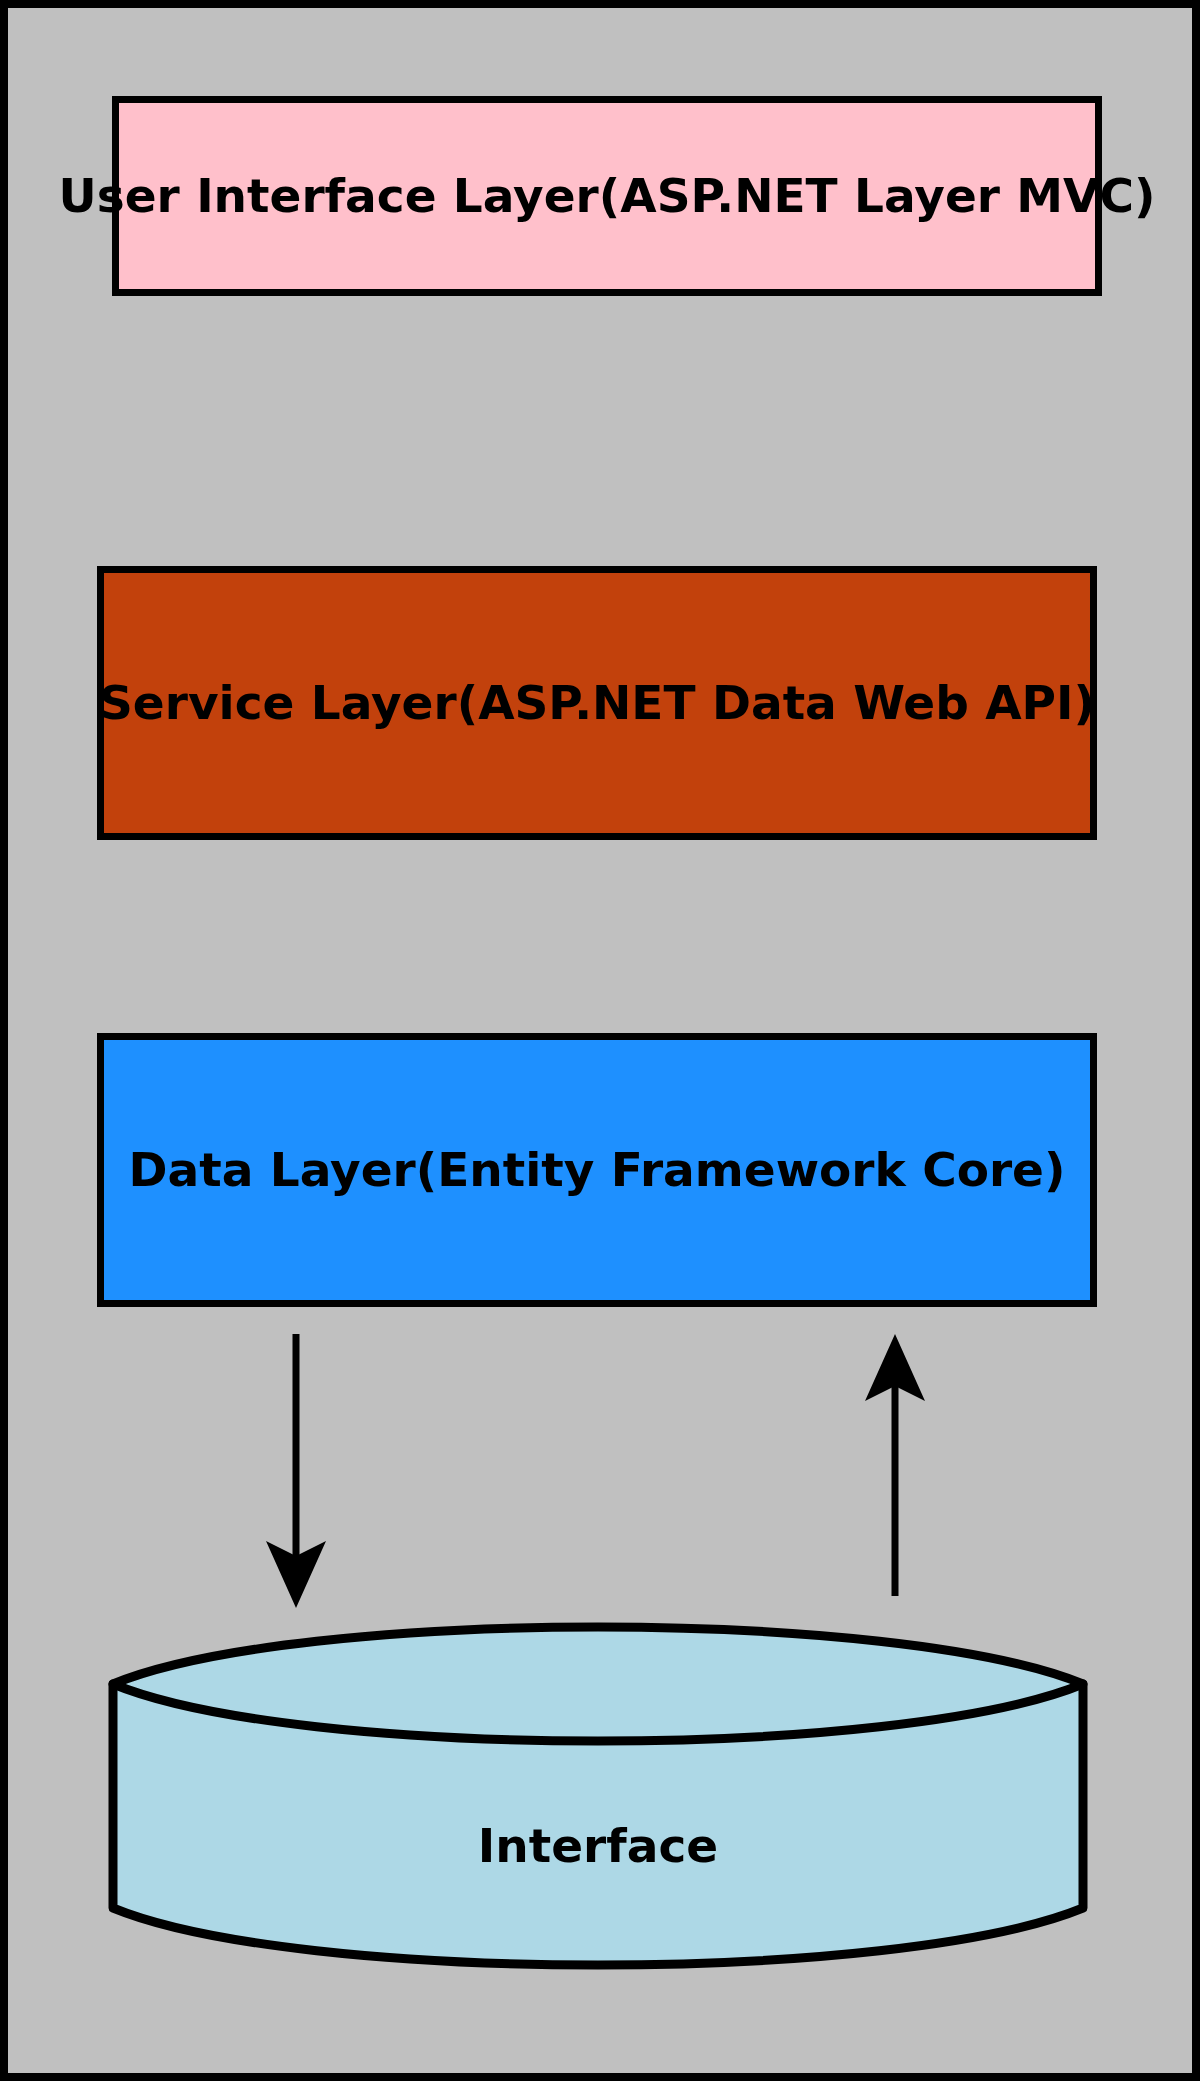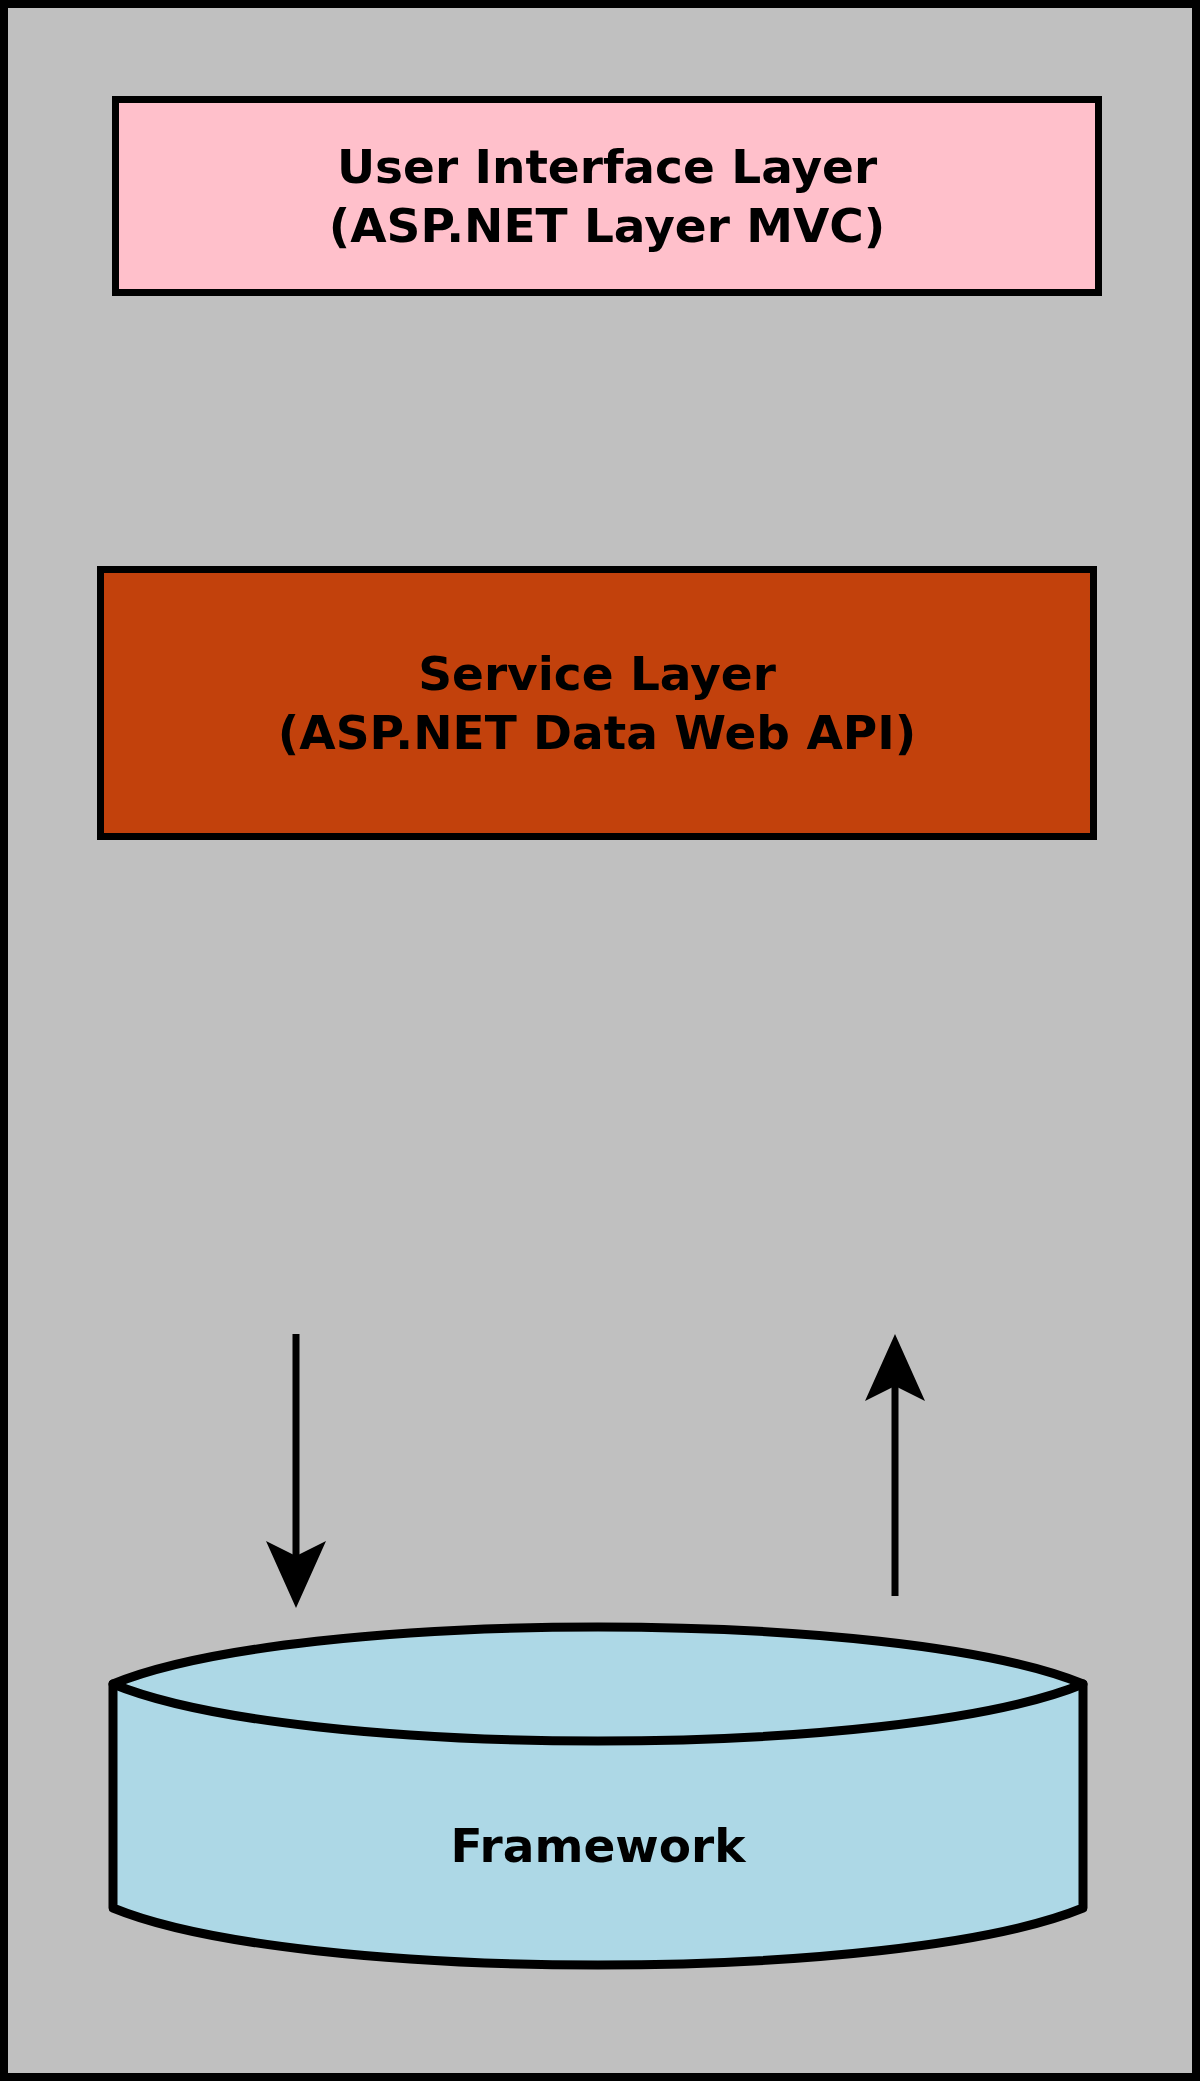--- a/index.html
+++ b/index.html
@@ -16,21 +16,21 @@
     border: 8px solid #000000;
     box-sizing: border-box;
     overflow: hidden;
     font-family: "DejaVu Sans", "Liberation Sans", sans-serif;
   }
   .layer-box {
     position: absolute;
     box-sizing: border-box;
     border: 7px solid #000000;
     display: flex;
-    flex-direction: column;
+    flex-direction: row;
     align-items: center;
     justify-content: center;
     text-align: center;
   }
   .layer-line {
     display: block;
     font-weight: bold;
     font-size: 47px;
     line-height: 1.26;
     color: #000000;
@@ -93,20 +93,24 @@
   <div class="layer-box" id="ui-layer">
     <span class="layer-line">User Interface Layer</span>
     <span class="layer-line">(ASP.NET Layer MVC)</span>
   </div>
 
   <div class="layer-box" id="service-layer">
     <span class="layer-line">Service Layer</span>
     <span class="layer-line">(ASP.NET Data Web API)</span>
   </div>
 
+  <div class="layer-box" id="data-layer">
+    <span class="layer-line">Data Layer</span>
+    <span class="layer-line">(Entity Framework Core)</span>
+  </div>
 
   <svg id="arrows-svg" viewBox="0 0 1200 2081">
 
     <g>
       <line x1="288" y1="1326" x2="288" y2="1556" stroke="#000000" stroke-width="7"></line>
       <polygon points="288,1600 258,1533 288,1548 318,1533" fill="#000000"></polygon>
     </g>
 
     <g>
       <line x1="887" y1="1588" x2="887" y2="1370" stroke="#000000" stroke-width="7"></line>
@@ -119,15 +123,15 @@
     <path d="M 15 66
              C 200 -10, 800 -10, 985 66
              L 985 290
              C 800 366, 200 366, 15 290
              Z" fill="#add8e6" stroke="#000000" stroke-width="9" stroke-linejoin="round"></path>
 
     <path d="M 15 66
              C 200 142, 800 142, 985 66" fill="none" stroke="#000000" stroke-width="9" stroke-linecap="round"></path>
   </svg>
 
-  <div id="database-label">Framework</div>
+  <div id="database-label">Interface</div>
 
 </div>
 
 </body></html>

